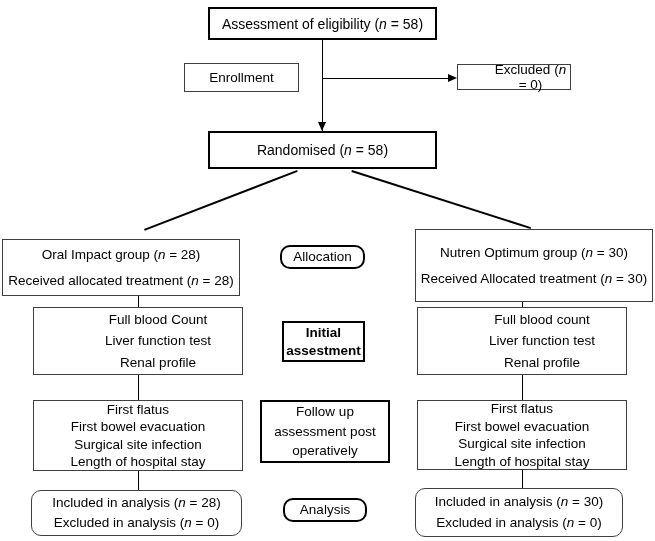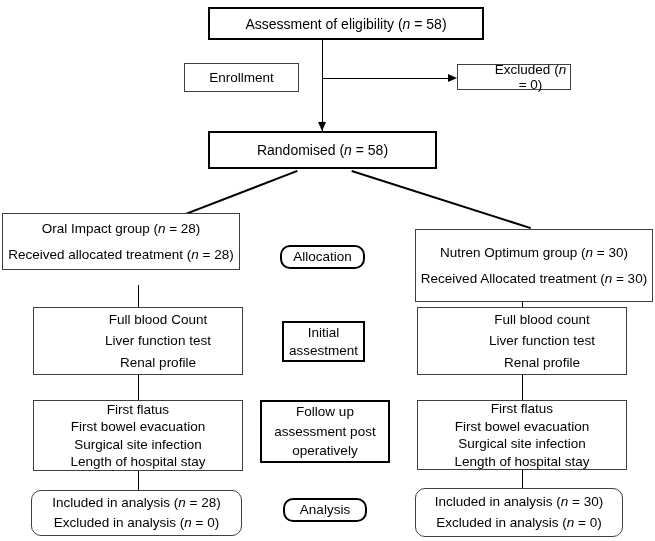--- a/index.html
+++ b/index.html
@@ -22,21 +22,21 @@
     box-sizing:border-box;
     z-index:2;
   }
   .thick { border:2px solid #000000; }
   .fs14 { font-size:14px; }
 
   .lh26 { line-height:26px; }
   .lh21 { line-height:21.5px;padding-left:40px; }
   .lh20 { line-height:20.5px;border-radius:10px; }
   .lh19 { line-height:19.5px; }
-  .lh18 { line-height:18px; }
+  .lh18 { line-height:18px;font-weight:bold; }
   .lh17 { line-height:17.5px; }
 
   .cline { position:absolute; background:#000; z-index:1; }
   .diag  { position:absolute; height:1.5px; background:#000; transform-origin:0 0; z-index:1; }
 
   .arrow-down {
     position:absolute; width:0; height:0; z-index:1;
     border-left:4.5px solid transparent;
     border-right:4.5px solid transparent;
     border-top:9px solid #000;
@@ -63,37 +63,37 @@
   <div class="diag" style="left:352px; top:170px; width:188px; transform:rotate(17.7deg);"></div>
 
   <div class="cline" style="left:137.5px; top:285px; width:1.5px; height:23px;"></div>
   <div class="cline" style="left:137.5px; top:374px; width:1.5px; height:27px;"></div>
   <div class="cline" style="left:137.5px; top:470px; width:1.5px; height:22px;"></div>
 
   <div class="cline" style="left:521.5px; top:285px; width:1.5px; height:23px;"></div>
   <div class="cline" style="left:521.5px; top:374px; width:1.5px; height:27px;"></div>
   <div class="cline" style="left:521.5px; top:469px; width:1.5px; height:20px;"></div>
 
-  <div class="box thick fs14" style="left:208px; top:7px; width:276px; height:33px;">
+  <div class="box thick fs14" style="left:208px; top:7px; width:229px; height:33px;">
     <span>Assessment of eligibility (<i>n</i> = 58)</span>
   </div>
 
   <div class="box" style="left:184px; top:63px; width:115px; height:29px;">
     <span>Enrollment</span>
   </div>
 
   <div class="box" style="left:457px; top:64px; width:114px; height:26px;padding-left:33px;">
     <span>Excluded (<i>n</i> = 0)</span>
   </div>
 
   <div class="box thick fs14" style="left:208px; top:131px; width:229px; height:38px;">
     <span>Randomised (<i>n</i> = 58)</span>
   </div>
 
-  <div class="box lh26" style="left:2px; top:213px; width:238px; height:57px;align-items:center;">
+  <div class="box lh26" style="left:2px; top:239px; width:238px; height:57px;align-items:center;">
     <span>Oral Impact group (<i>n</i> = 28)</span>
     <span>Received allocated treatment (<i>n</i> = 28)</span>
   </div>
 
   <div class="box thick lh20" style="left:280px; top:245px; width:85px; height:24px;">
     <span>Allocation</span>
   </div>
 
   <div class="box lh26" style="left:415px; top:229px; width:238px; height:73px;">
     <span>Nutren Optimum group (<i>n</i> = 30)</span>

